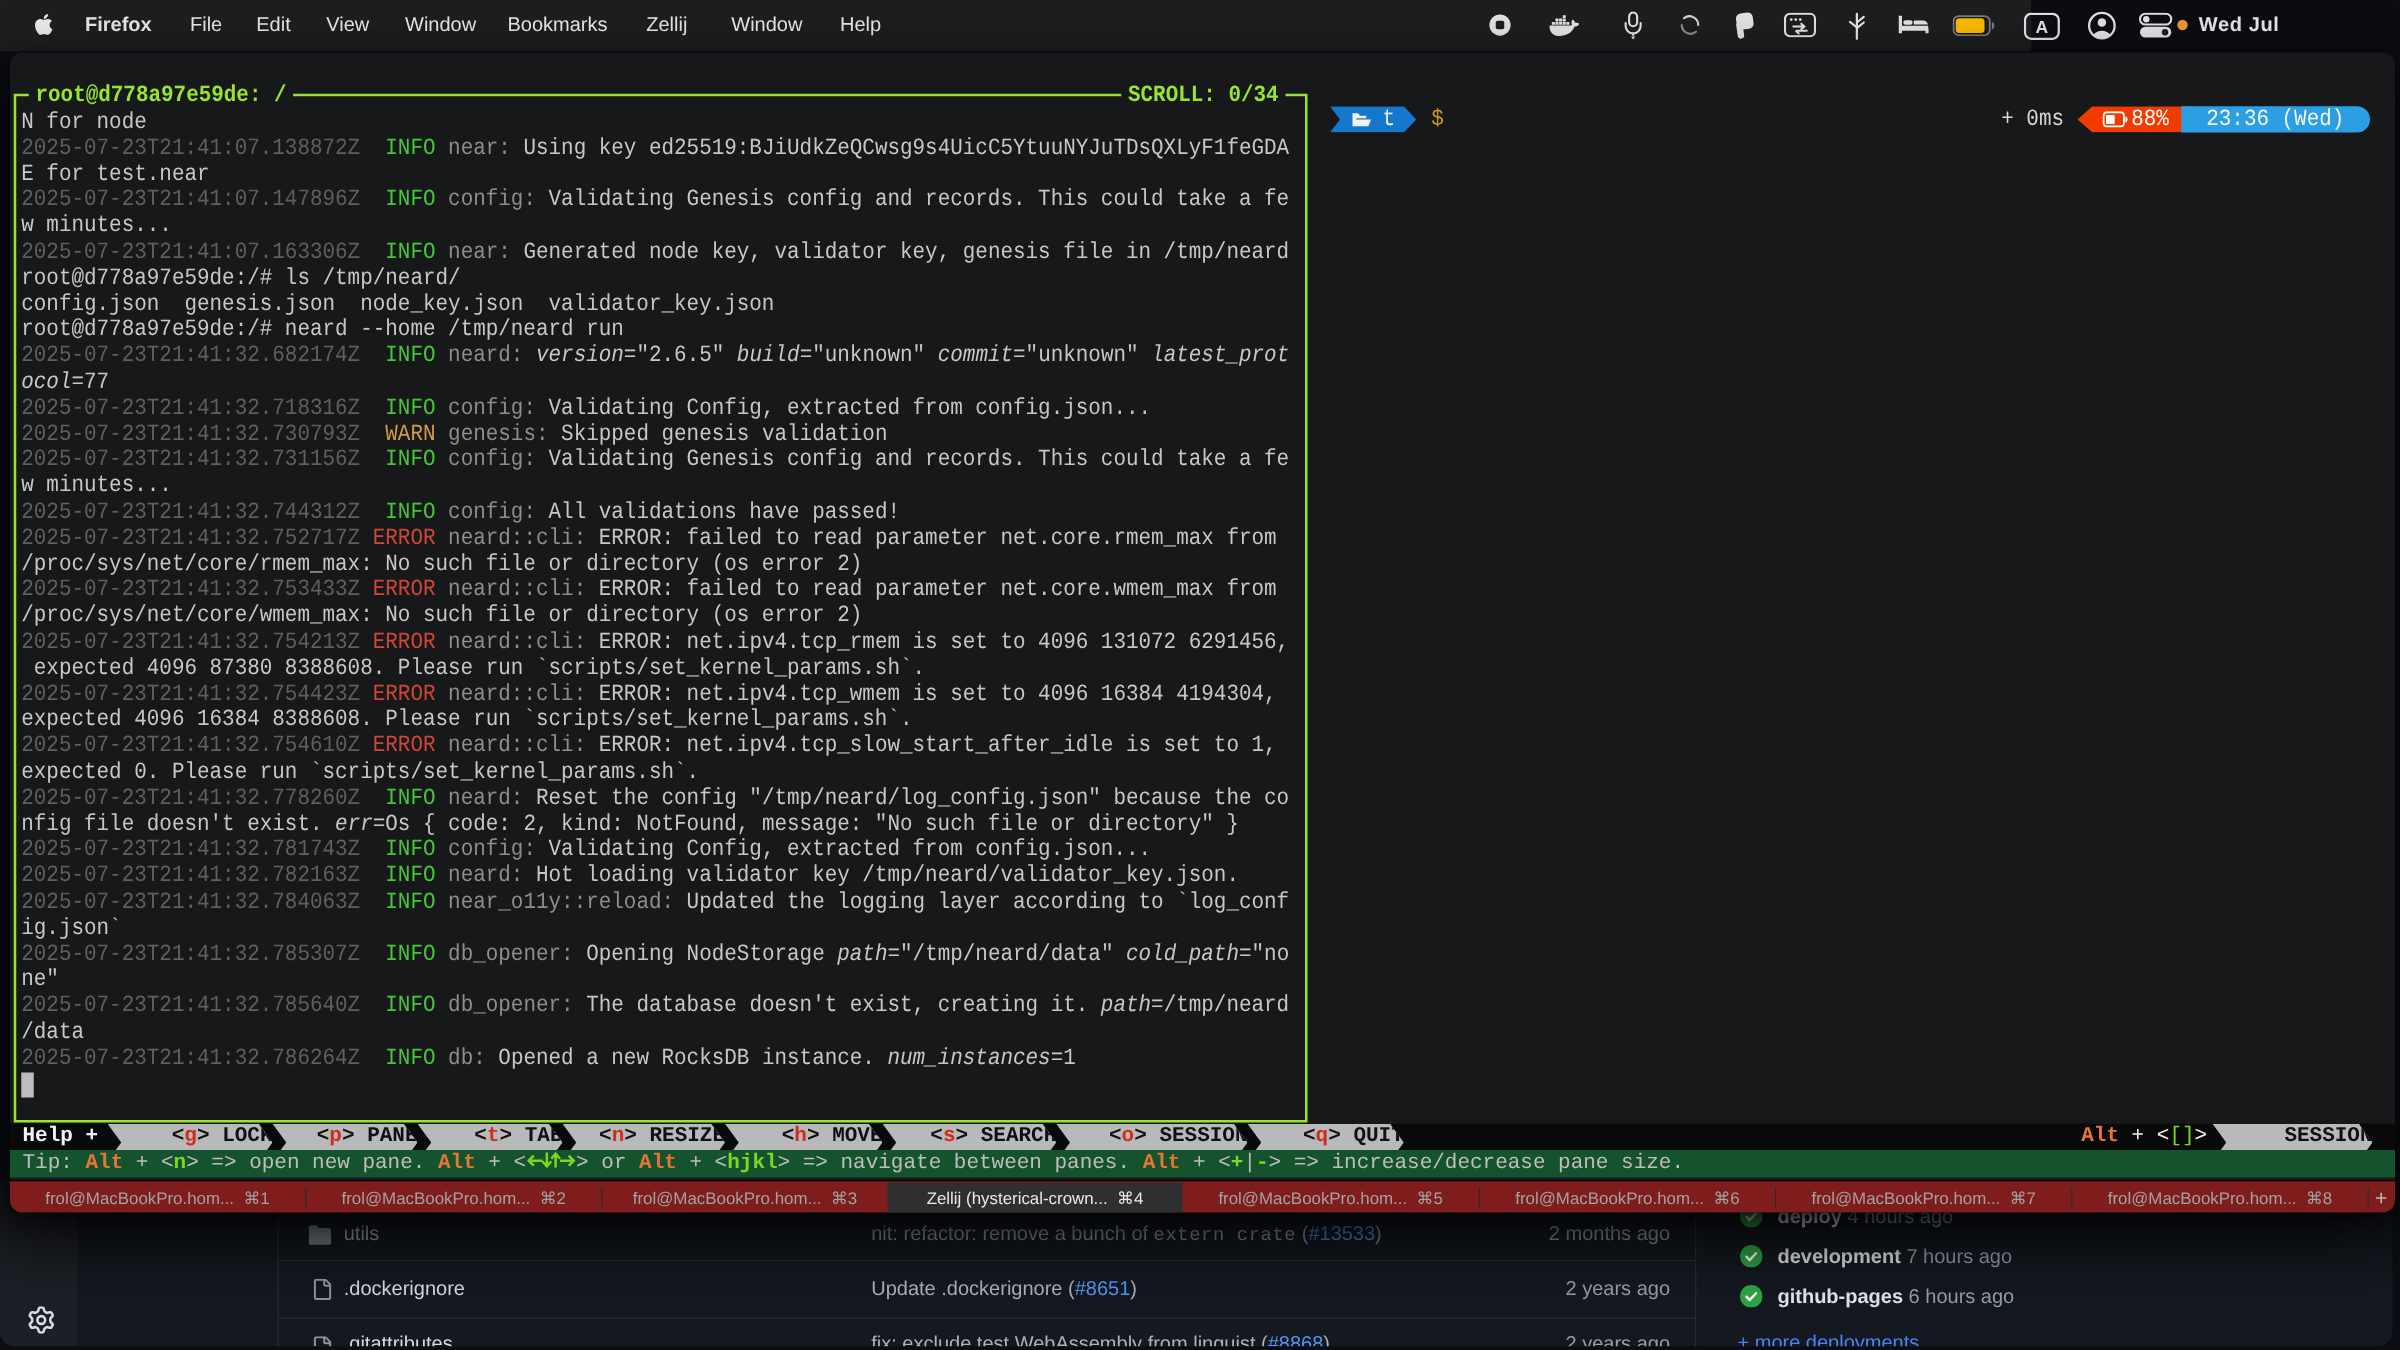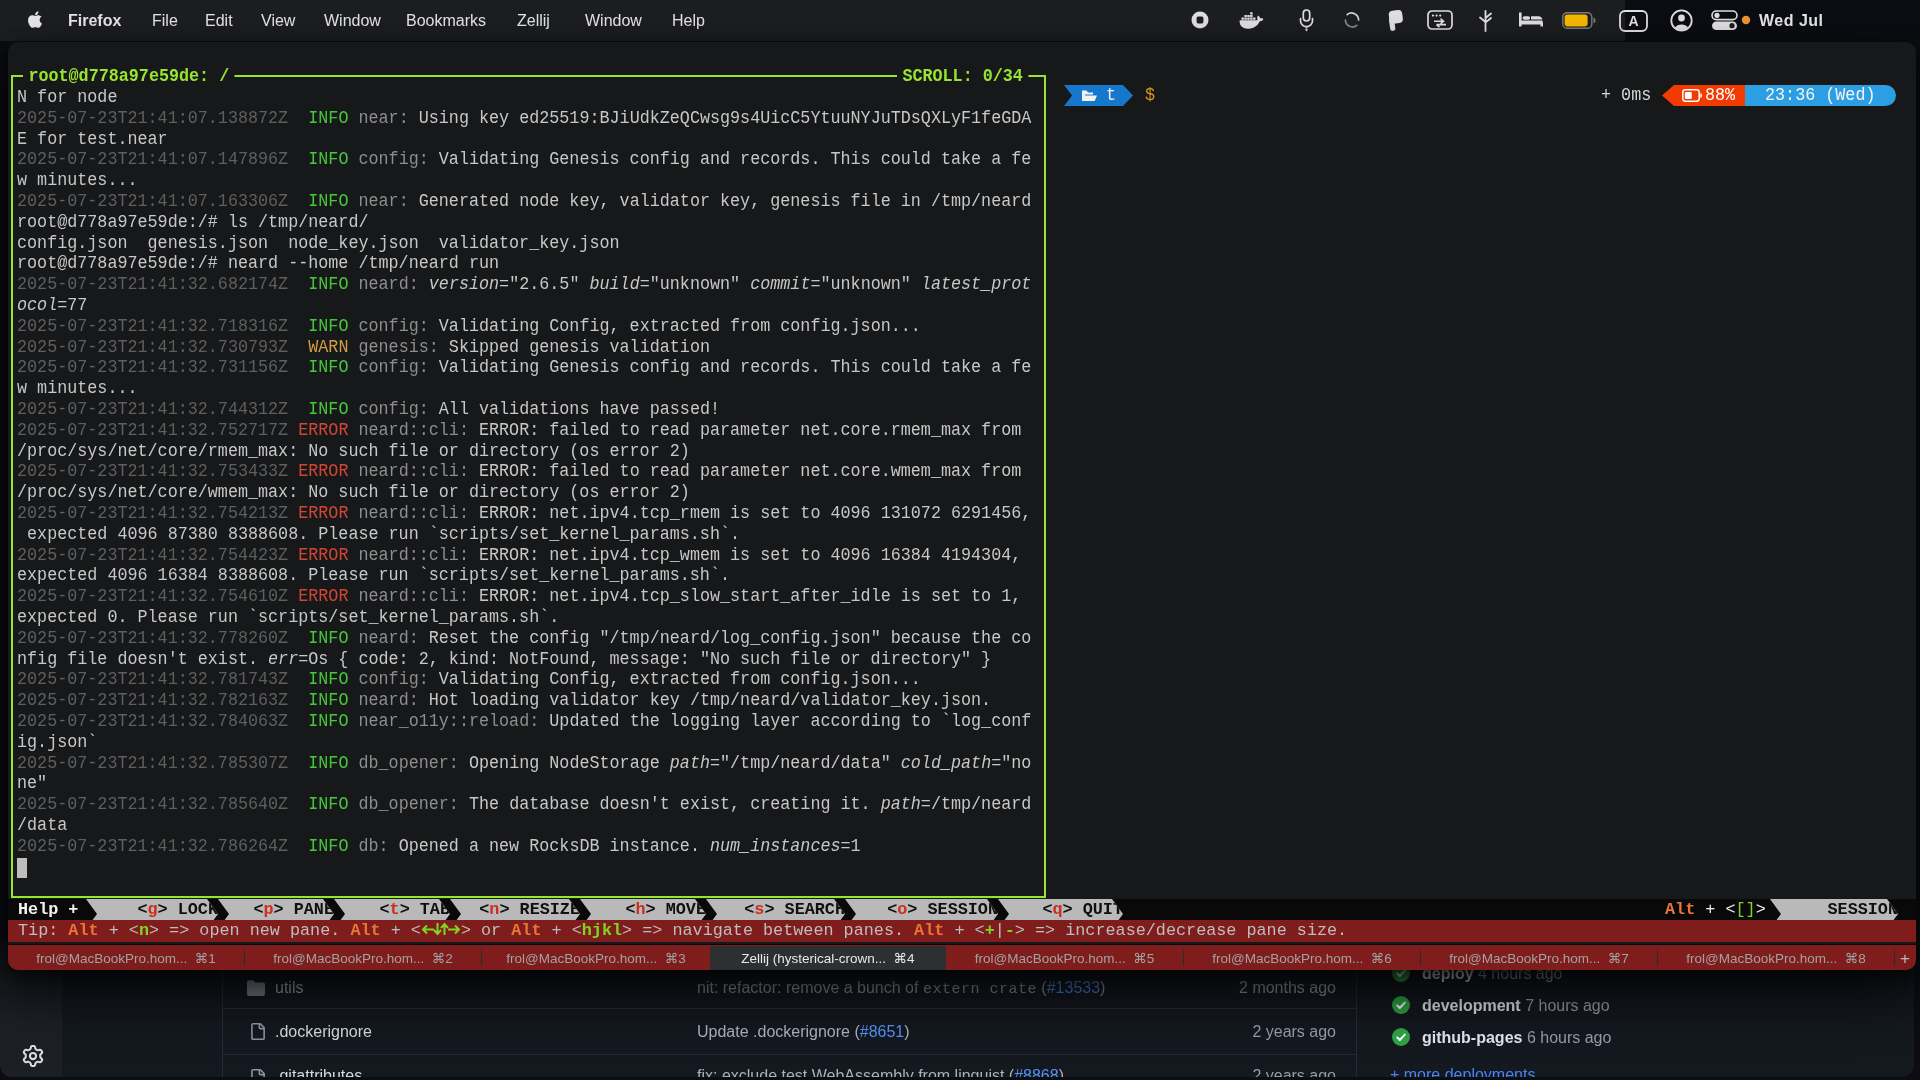--- a/index.html
+++ b/index.html
@@ -50,21 +50,21 @@
   #cursor { position:absolute; left:9px; top:816px; width:10px; height:20px; background:#bdbdbd; }
 
   
   .pl { position:absolute; font-family:"Liberation Mono",monospace; font-size:16.8px; line-height:21px; }
 
   
   #statusbar { position:absolute; left:0; top:857px; width:1908px; height:21px; background:#090909; font-family:"Liberation Mono",monospace; font-size:16.8px; line-height:21px; }
   #statusbar .ctrl { position:absolute; left:10px; top:0; color:#f2f2f2; font-weight:bold; }
   .seg { position:absolute; top:0; height:30px; background:#b9b9b9; color:#101010; font-weight:bold; text-align:right; clip-path:polygon(0 0, calc(100% - 11px) 0, 100% 50%, calc(100% - 11px) 100%, 0 100%, 11px 50%); }
   .seg i { font-style:normal; color:#cf2d1d; }
-  #tipline { position:absolute; left:0; top:878px; width:1908px; height:22px; background:#7f1d1d; font-family:"Liberation Mono",monospace; font-size:16.8px; line-height:22px; color:#bdbdbd; }
+  #tipline { position:absolute; left:0; top:878px; width:1908px; height:22px; background:#14532d; font-family:"Liberation Mono",monospace; font-size:16.8px; line-height:22px; color:#bdbdbd; }
   #tipline .o { color:#e87436; font-weight:bold; }
   #tipline .g { color:#7fd622; font-weight:bold; }
 
   
   #ttabbar { position:absolute; left:0; top:902px; width:1908px; height:26px; background:#7f1d1d; border-top:1px solid #050505; }
   .ttab { position:absolute; top:1px; height:25px; text-align:center; font-size:13.5px; line-height:25px; color:#a2a2a2; }
   .ttab.active { background:#2e2f31; color:#e8e8e8; }
   .tsep { position:absolute; top:5px; width:1px; height:16px; background:#2c2c2c; }
 </style>
 </head>

